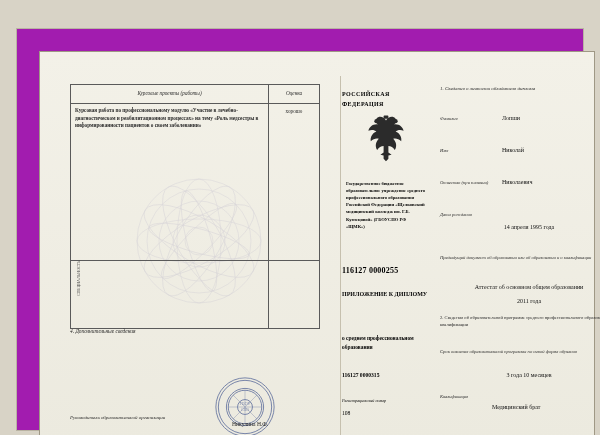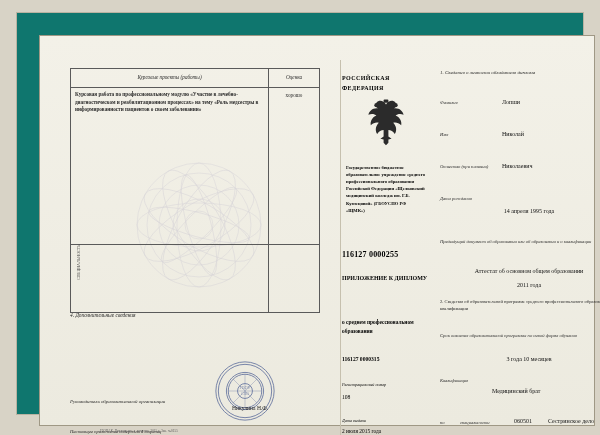--- a/index.html
+++ b/index.html
@@ -16,24 +16,24 @@
   #page {
     position: relative;
     width: 600px;
     height: 435px;
     background: #d8d3c6;
   }
   
   .sheet {
     position: absolute;
     left: 16px;
-    top: 12px;
+    top: 28px;
     width: 568px;
     height: 403px;
-    background: #0f766e;
+    background: #a21caf;
     border: 1px solid #b9b3a2;
     box-sizing: border-box;
   }
   .inner-frame {
     position: absolute;
     left: 22px;
     top: 22px;
     width: 556px;
     height: 391px;
     border: 1px solid #9f9885;

